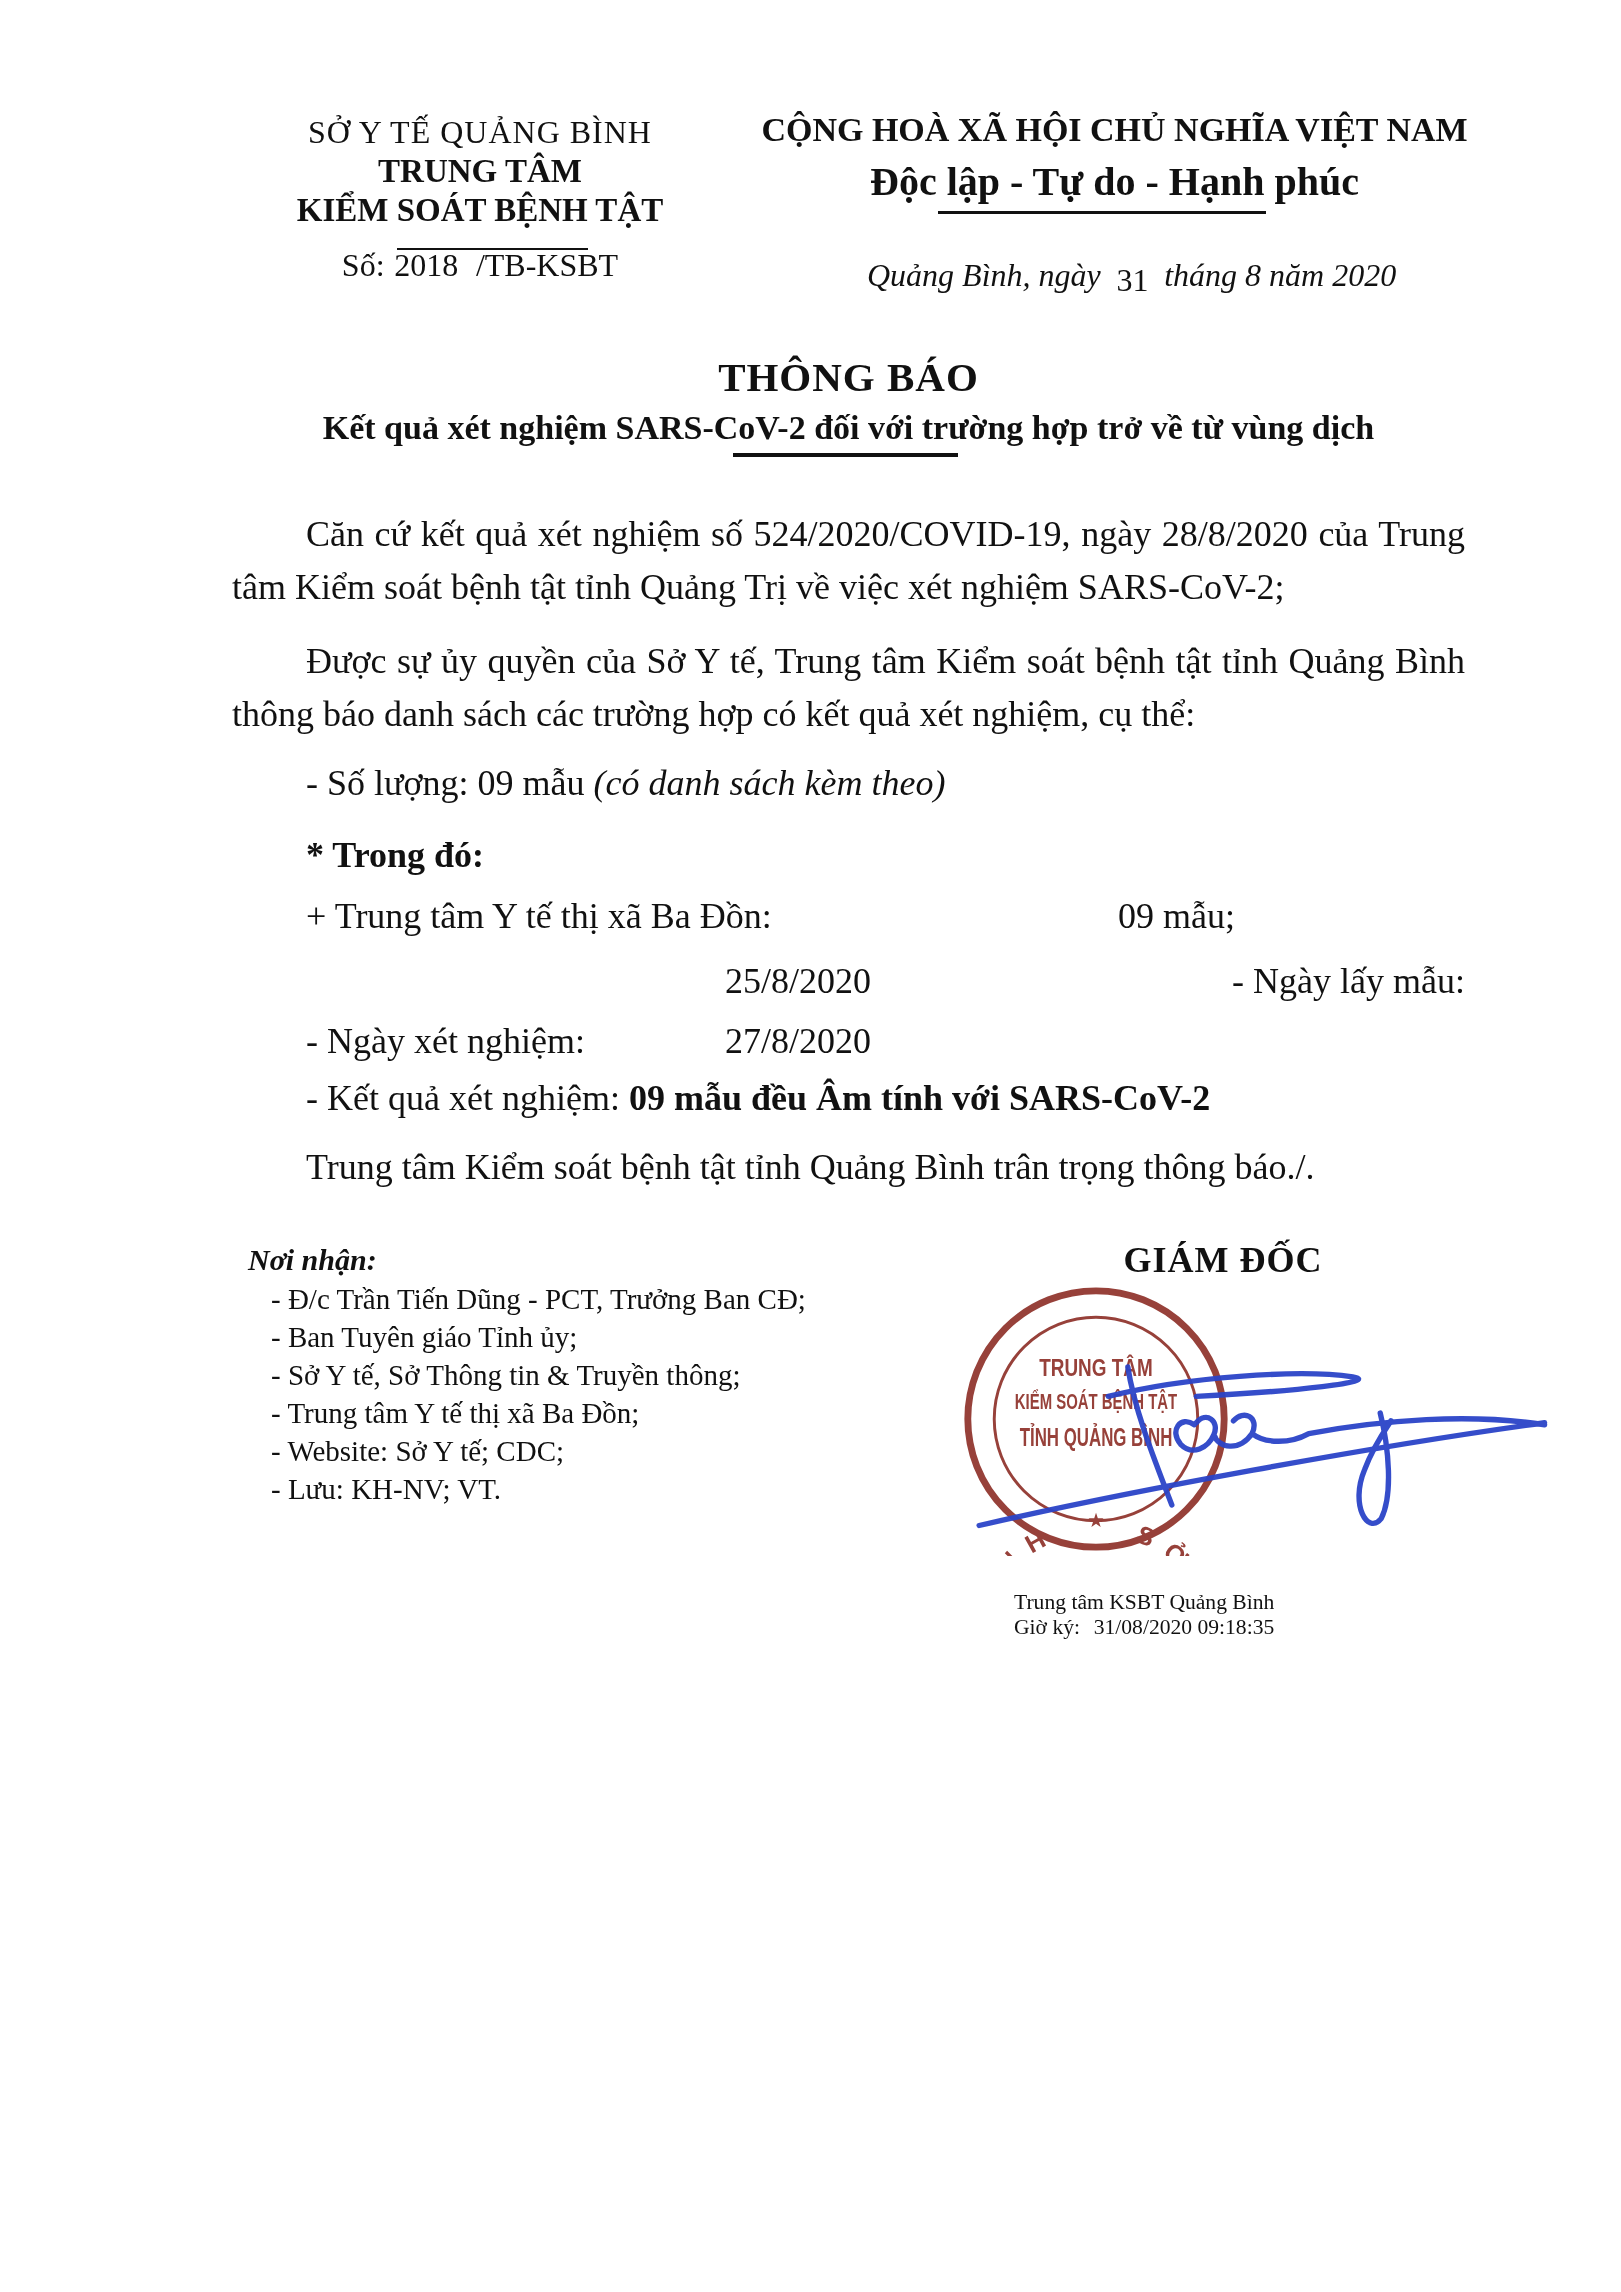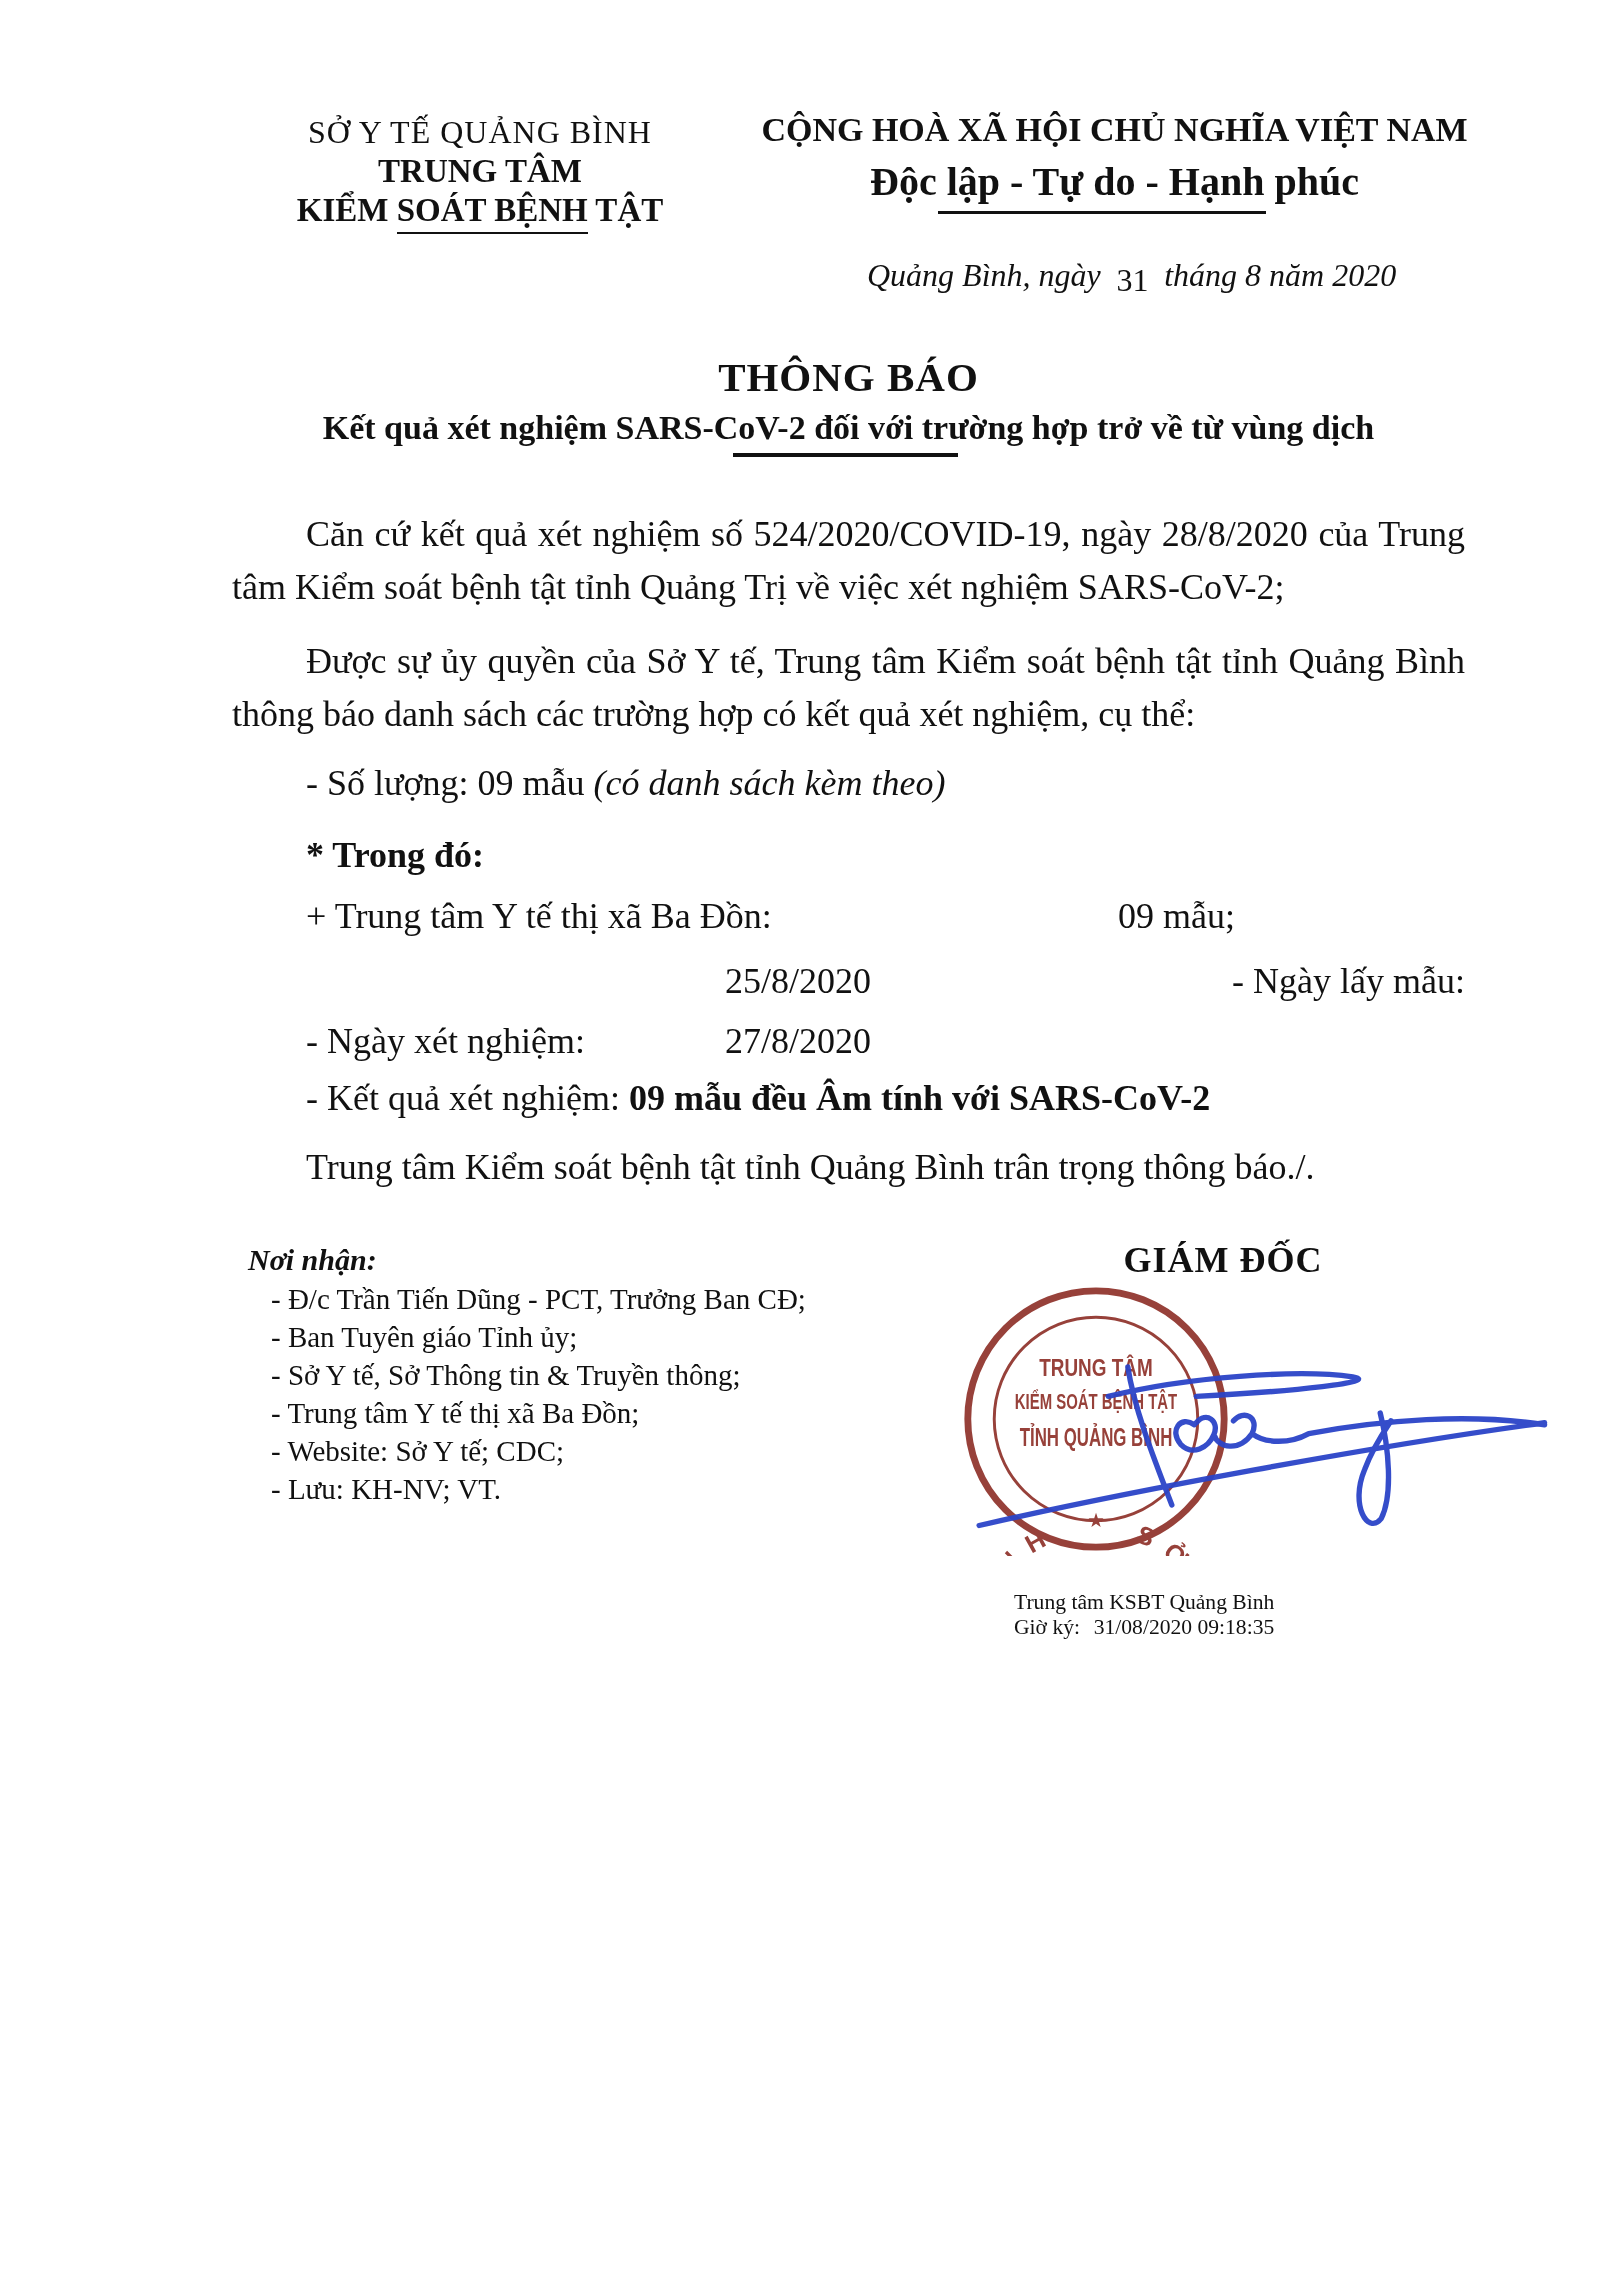--- a/index.html
+++ b/index.html
@@ -13,21 +13,21 @@
   }
   .abs{position:absolute;}
   .ctr{text-align:center;}
   .b{font-weight:bold;}
   .i{font-style:italic;}
 
   
   #hdr-left-1{top:114px;left:235px;width:490px;font-size:32px;letter-spacing:1px;}
   #hdr-left-2{top:153px;left:235px;width:490px;font-size:33px;font-weight:bold;}
   #hdr-left-3{top:192px;left:235px;width:490px;font-size:33px;font-weight:bold;}
-  #hdr-left-3 .u{border-bottom:2.9px solid #111;padding-bottom:4px;}
+  #hdr-left-3 .u{border-bottom:2.9px solid #111;padding-bottom:20px;}
   #so-line{top:247px;left:235px;width:490px;font-size:32px;}
   #so-line .so-num{margin-left:9.8px;}
   #so-line .so-suffix{margin-left:17.6px;}
 
   #hdr-right-1{top:111px;left:732px;width:765px;font-size:34px;font-weight:bold;}
   #hdr-right-2{top:158px;left:732px;width:765px;font-size:40px;font-weight:bold;}
   #hdr-right-rule{top:211px;left:938px;width:328px;height:2.9px;background:#111;}
   #date-line{top:257px;left:867px;font-size:32px;font-style:italic;white-space:nowrap;}
   #date-line .day{font-style:normal;display:inline-block;margin:0 15.7px;transform:translateY(4.9px);}
 
@@ -67,20 +67,21 @@
   svg{display:block;}
 </style>
 </head>
 <body>
 
 <div class="page">
 
   <div class="abs ctr" id="hdr-left-1">SỞ Y TẾ QUẢNG BÌNH</div>
   <div class="abs ctr" id="hdr-left-2">TRUNG TÂM</div>
   <div class="abs ctr" id="hdr-left-3"><span>KIỂM </span><span class="u">SOÁT BỆNH</span><span> TẬT</span></div>
+  <div class="abs ctr" id="so-line"><span>Số:</span><span class="so-num">2018</span><span class="so-suffix">/TB-KSBT</span></div>
 
   <div class="abs ctr" id="hdr-right-1">CỘNG HOÀ XÃ HỘI CHỦ NGHĨA VIỆT NAM</div>
   <div class="abs ctr" id="hdr-right-2">Độc lập - Tự do - Hạnh phúc</div>
   <div class="abs" id="hdr-right-rule"></div>
   <div class="abs" id="date-line"><span>Quảng Bình, ngày</span><span class="day">31</span><span>tháng 8 năm 2020</span></div>
 
   <div class="abs ctr" id="title-main">THÔNG BÁO</div>
   <div class="abs ctr" id="title-sub">Kết quả xét nghiệm SARS-CoV-2 đối với trường hợp trở về từ vùng dịch</div>
   <div class="abs" id="title-rule"></div>
 

